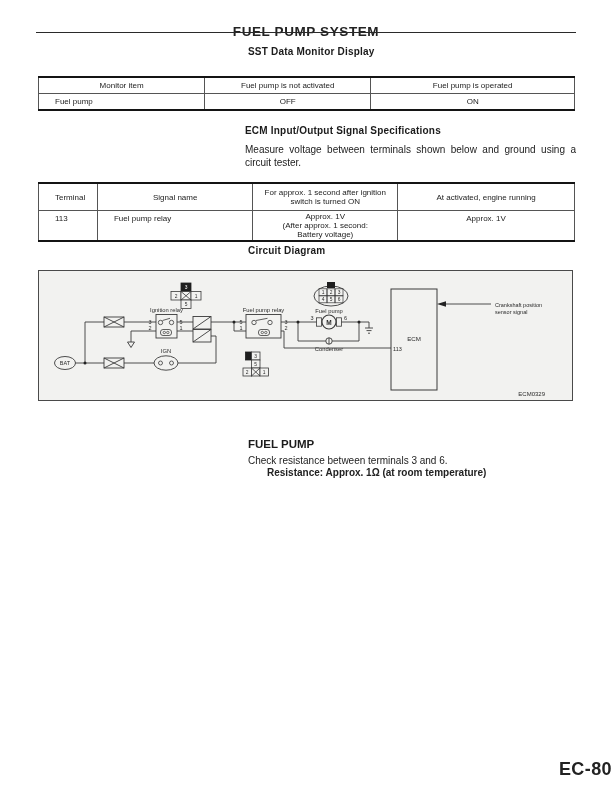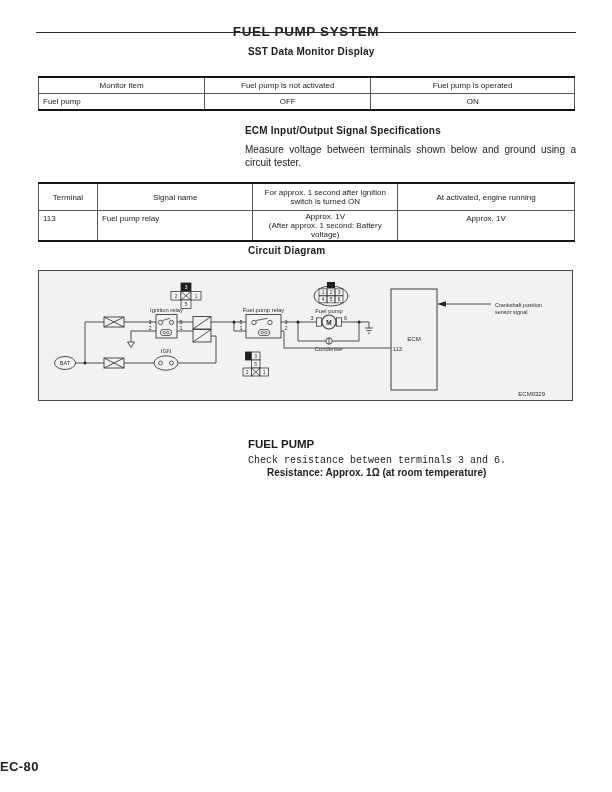--- a/index.html
+++ b/index.html
@@ -20,21 +20,21 @@
   .sec-heading { font-size:10px; font-weight:bold; color:#1b1b1b; letter-spacing:0.2px; }
 
   .body-text { font-size:10px; line-height:12.5px; color:#222; }
 
   
   table.dtable {
     border-collapse:collapse; table-layout:fixed; width:537px;
     font-size:8px; color:#222; background:#fff;
   }
   table.dtable th, table.dtable td {
-    border:0.8px solid #555; font-weight:normal; padding:1px 4px; vertical-align:middle;
+    border:0.8px solid #555; font-weight:normal; padding:1px 16px; vertical-align:middle;
   }
   table.dtable { border-left:0.8px solid #555; border-right:0.8px solid #555;
     border-top:2px solid #141414; border-bottom:2px solid #141414; }
   .c { text-align:center; }
   .l { text-align:left; }
   .t1 th { height:13px; } .t1 td { height:13px; }
   .t2 th { height:24px; } .t2 td { height:25px; }
 
   
   .diagram-box {
@@ -44,22 +44,22 @@
   svg text { font-family:"Liberation Sans", sans-serif; fill:#2b2b2b; }
   .pin  { font-size:5.5px; }
   .dlab { font-size:5.8px; }
   .cnum { font-size:4.9px; }
   .cnum-w { font-size:4.9px; fill:#ffffff; }
 
   .sub-heading { font-size:11.5px; font-weight:bold; color:#1b1b1b; }
   .spec-line { font-weight:bold; }
 
   .page-number {
-    left:0; right:0; top:759px; text-align:left;
-    font-size:13px; font-weight:bold; letter-spacing:0.4px; color:#222;
+    left:0; right:0; top:759px; text-align:right;
+    font-size:18px; font-weight:bold; letter-spacing:0.4px; color:#222;
   }
 </style>
 </head>
 <body>
 
 <div class="page">
 
   <div class="abs doc-title">FUEL PUMP SYSTEM</div>
   <div class="abs title-rule"></div>
 
@@ -281,18 +281,18 @@
         <polygon points="398,33 407,30.2 407,35.8" fill="#222"></polygon>
         <text class="pin" x="456" y="35.5" text-anchor="start">Crankshaft position</text>
         <text class="pin" x="456" y="43" text-anchor="start">sensor signal</text>
       </g>
 
       <text x="506" y="125" text-anchor="end" style="font-size:6px;">ECM0329</text>
     </svg>
   </div>
 
   <div class="abs sub-heading" style="left:248px; top:438px;">FUEL PUMP</div>
-  <div class="abs body-text" style="left:248px; top:455px; width:330px;font-family:Liberation Mono, monospace;">Check resistance between terminals 3 and 6.</div>
+  <div class="abs body-text" style="left:248px; top:455px; width:330px;">Check resistance between terminals 3 and 6.</div>
   <div class="abs body-text spec-line" style="left:267px; top:467px; width:320px;">Resistance: Approx. 1Ω (at room temperature)</div>
 
   <div class="abs page-number">EC-80</div>
 
 </div>
 
 </body></html>

